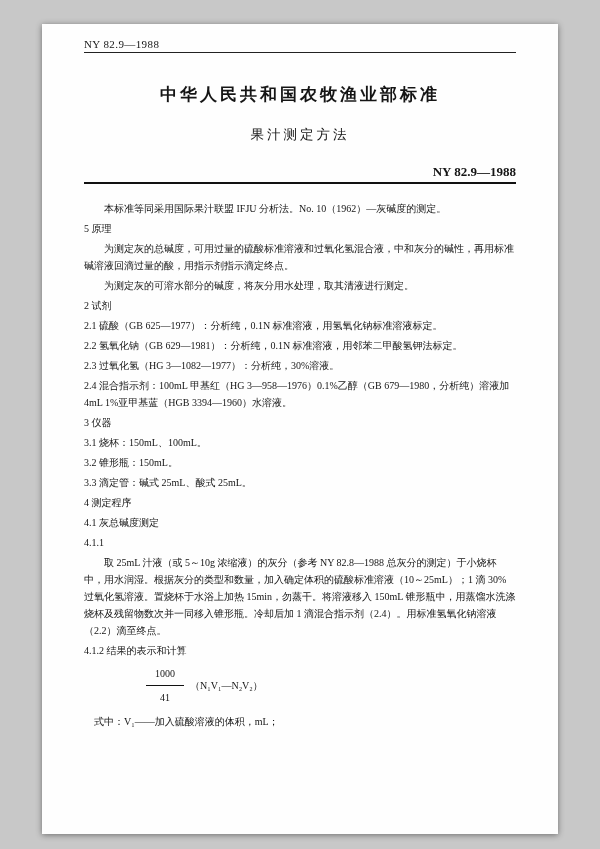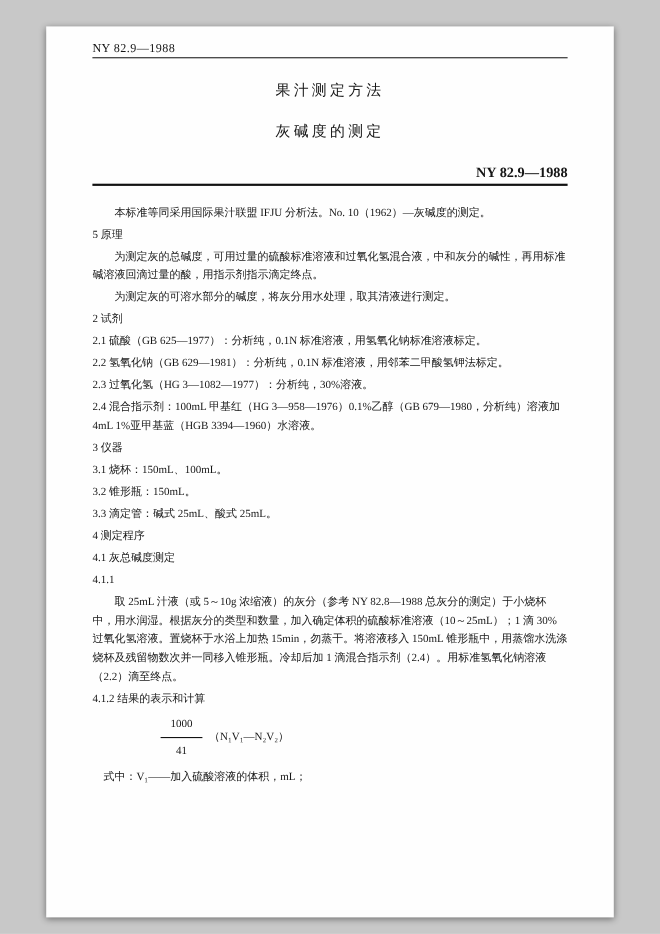--- a/index.html
+++ b/index.html
@@ -60,22 +60,22 @@
   .where-first { padding-left: 10px; }
 </style>
 </head>
 <body>
 
 <div class="page">
 
   <div class="doc-code-top">NY 82.9—1988</div>
   <div class="rule-thin"></div>
 
+  <div class="title">中华人民共和国农牧渔业部标准</div>
   <div class="subtitle">果汁测定方法</div>
-  <div class="subtitle">灰碱度的测定</div>
 
   <div class="doc-code-right">NY 82.9—1988</div>
   <div class="rule-thick"></div>
 
   <div class="content">
     <p class="para">本标准等同采用国际果汁联盟 IFJU 分析法。No. 10（1962）—灰碱度的测定。</p>
 
     <p class="heading">5 原理</p>
     <p class="para">为测定灰的总碱度，可用过量的硫酸标准溶液和过氧化氢混合液，中和灰分的碱性，再用标准碱溶液回滴过量的酸，用指示剂指示滴定终点。</p>
     <p class="para">为测定灰的可溶水部分的碱度，将灰分用水处理，取其清液进行测定。</p>

